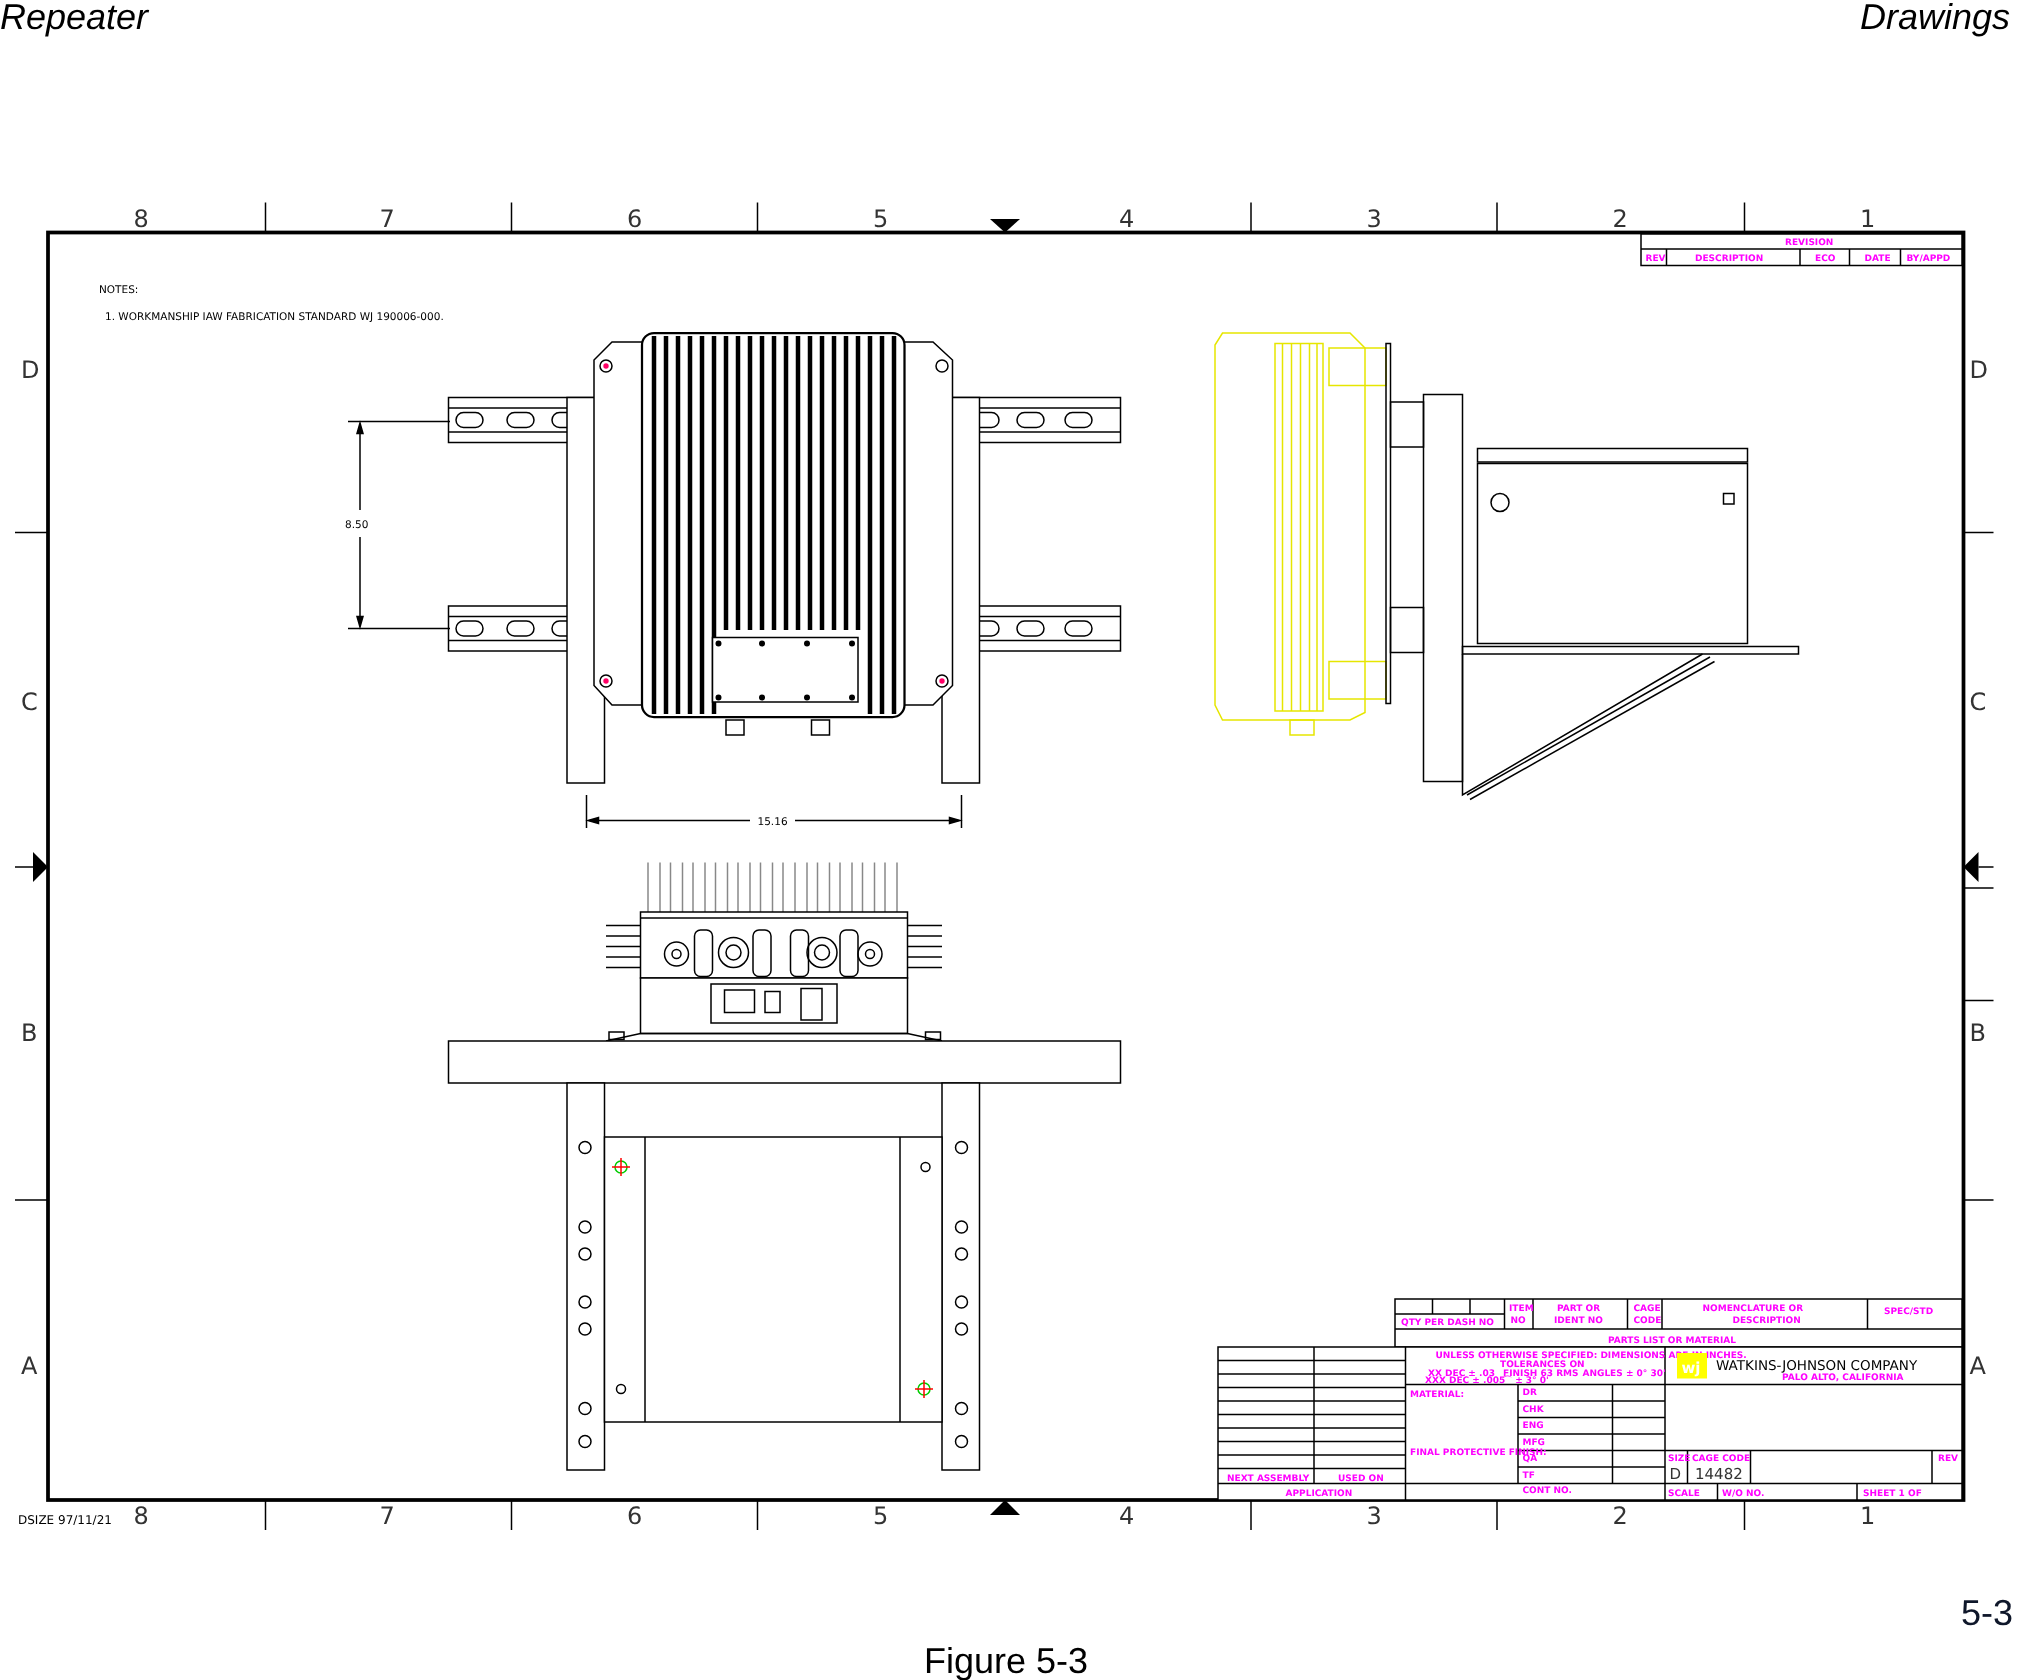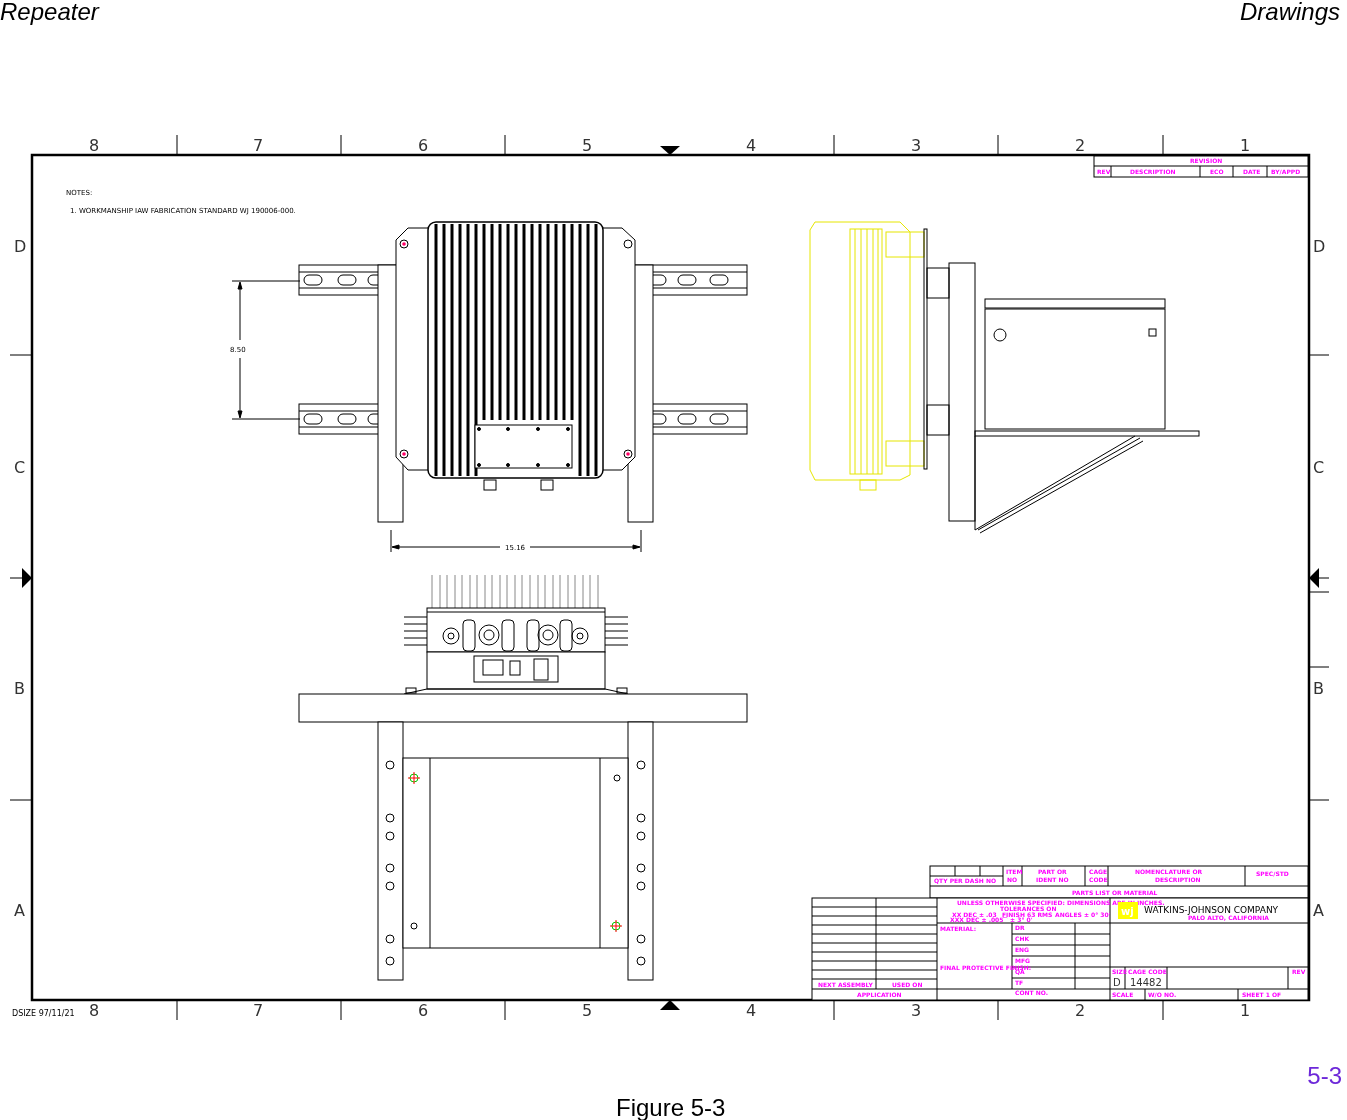--- a/index.html
+++ b/index.html
@@ -1,19 +1,19 @@
 <!DOCTYPE html>
 <html><head>
 <meta charset="utf-8">
 <style>
   html, body { margin: 0; padding: 0; background: #ffffff; }
   body { width: 1347px; height: 1120px; position: relative; overflow: hidden; font-family: "Liberation Sans", sans-serif; }
   .hdr-left { position: absolute; left: 0; top: -2px; font-size: 24px; font-style: italic; color: #000; }
   .hdr-right { position: absolute; right: 7px; top: -2px; font-size: 24px; font-style: italic; color: #000; }
-  .page-num { position: absolute; right: 5px; top: 1062px; font-size: 24px; color: #6d28d9; }
+  .page-num { position: absolute; right: 5px; top: 1062px; font-size: 24px; color: #0f172a; }
   .fig-cap { position: absolute; left: 616px; top: 1094px; font-size: 24px; color: #000; }
   svg#drawing { position: absolute; left: 0; top: 0; }
   .cad { font-family: "DejaVu Sans", sans-serif; }
   .mag { fill: #ff00ff; font-family: "DejaVu Sans", sans-serif; font-size: 6px; font-weight: bold; }
   .zone { fill: #333; font-family: "DejaVu Sans", sans-serif; font-size: 16px; }
 </style>
 </head>
 <body>
 
 <div class="hdr-left">Repeater</div>

